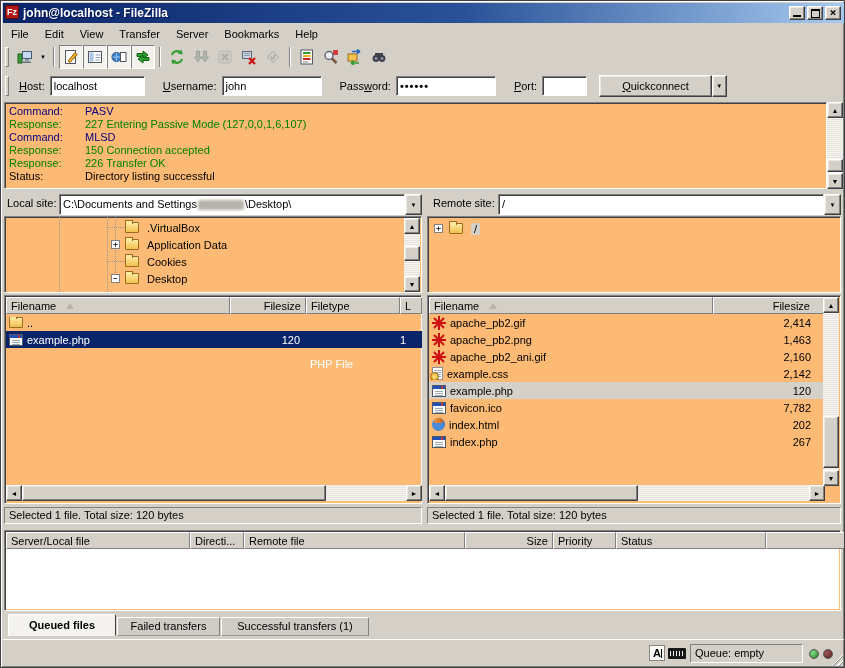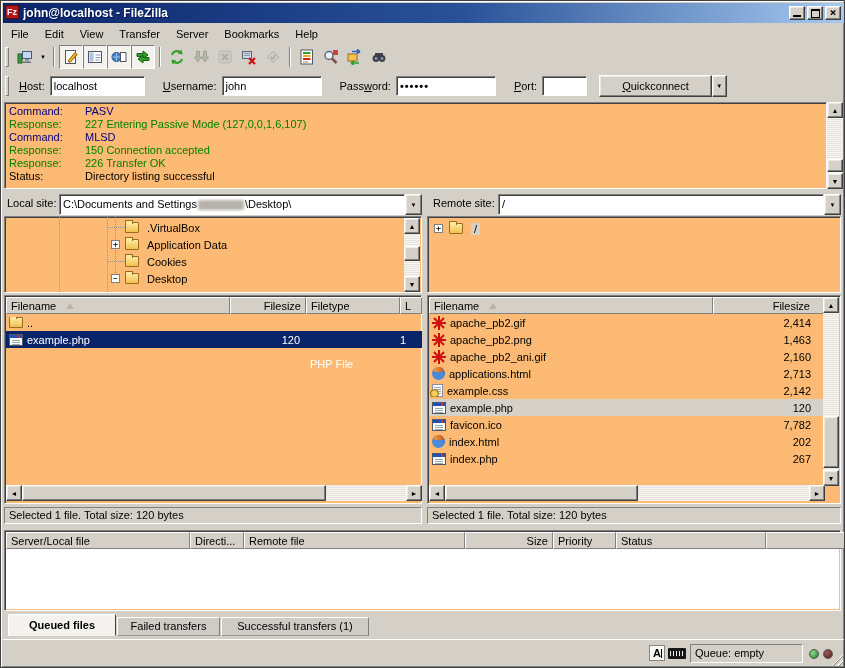--- a/index.html
+++ b/index.html
@@ -460,27 +460,20 @@
           <span class="cell-name" style="width:284px;">
             <svg class="row-icon" width="14" height="14" viewBox="0 0 14 14">
               <path d="M7 0v14M0 7h14M2 2l10 10M12 2L2 12" stroke="#cc1111" stroke-width="2"></path>
             </svg>
             <span>apache_pb2_ani.gif</span>
           </span>
           <span class="cell-num" style="width:112px; padding-right:14px;">2,160</span>
         </div>
       <div class="lrow">
           <span class="cell-name" style="width:284px;">
-            <span class="ic ffic row-icon"></span>
-            <span>applications.html</span>
-          </span>
-          <span class="cell-num" style="width:112px; padding-right:14px;">2,713</span>
-        </div>
-      <div class="lrow">
-          <span class="cell-name" style="width:284px;">
             <span class="ic cssic row-icon"></span>
             <span>example.css</span>
           </span>
           <span class="cell-num" style="width:112px; padding-right:14px;">2,142</span>
         </div>
       <div class="lrow sel-inactive">
           <span class="cell-name" style="width:284px;">
             <span class="ic winic row-icon"></span>
             <span>example.php</span>
           </span>

